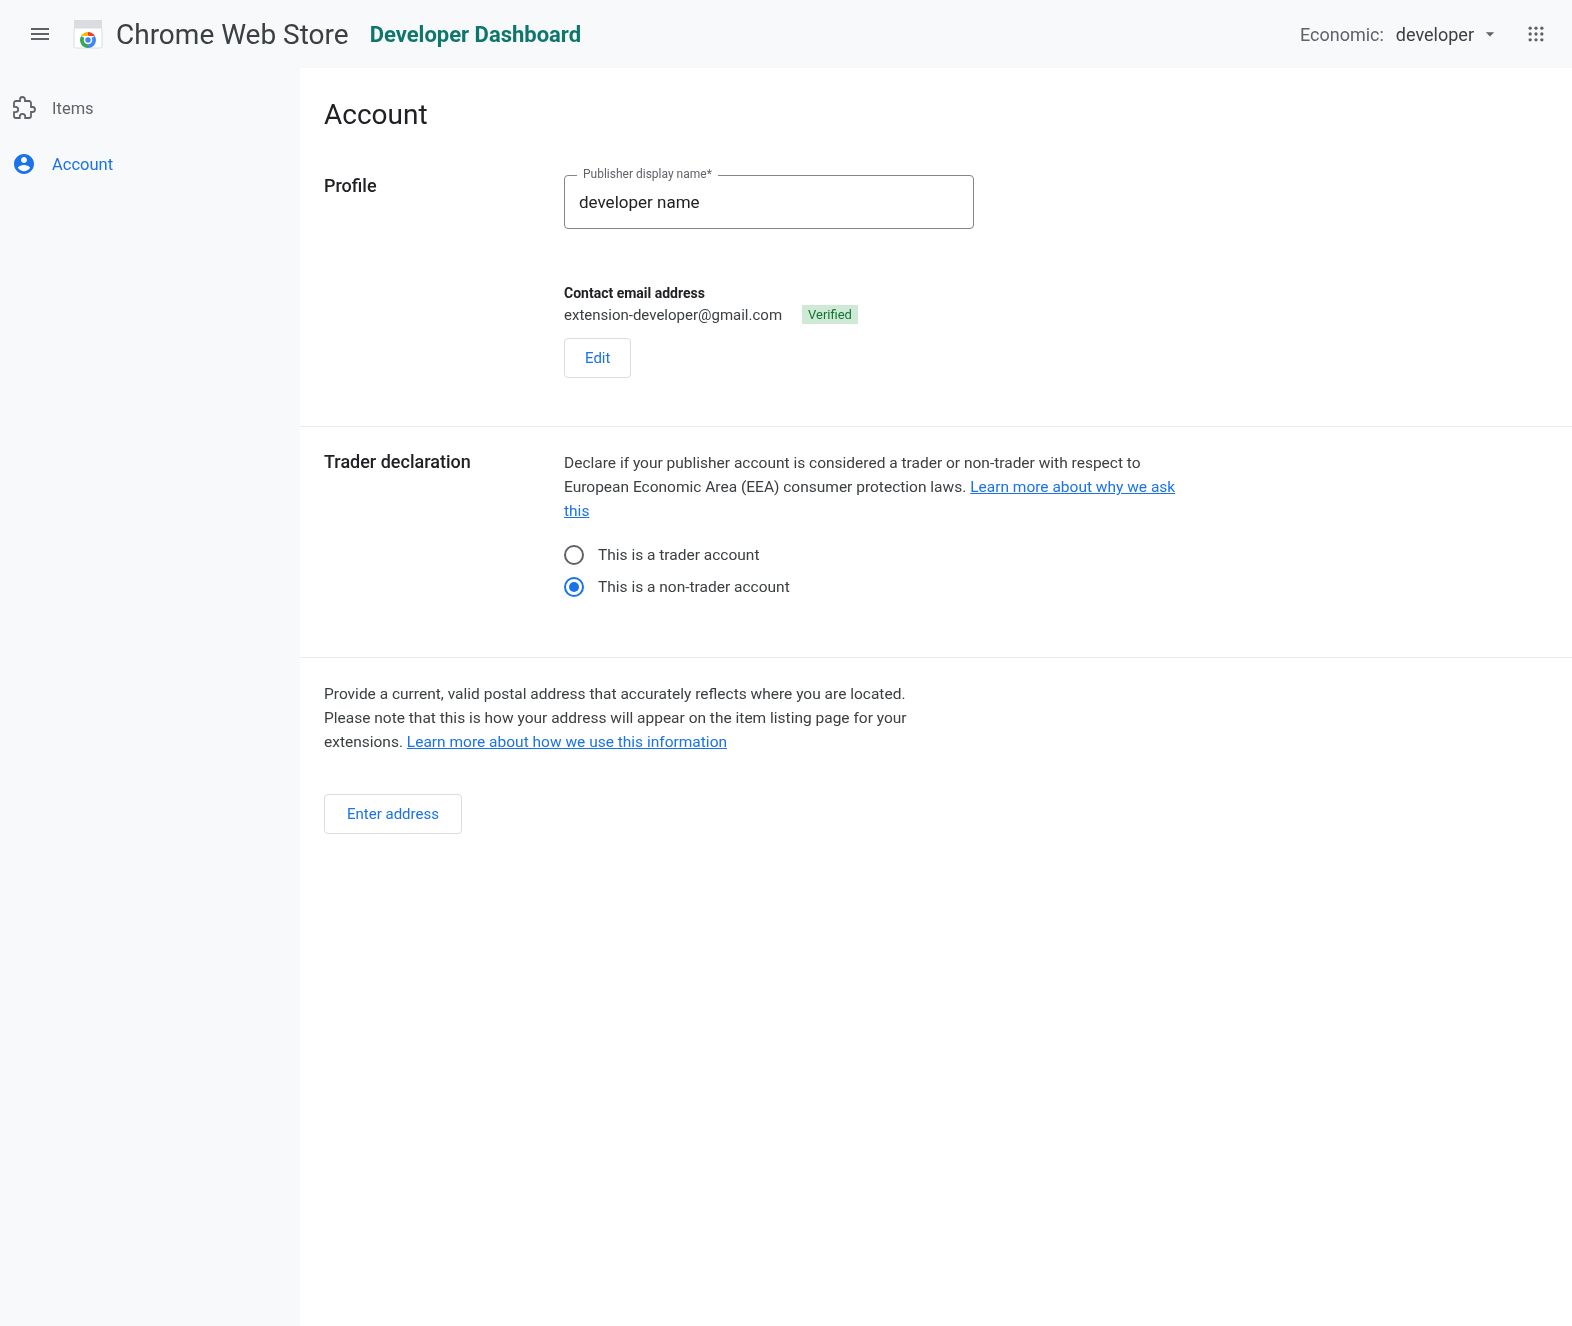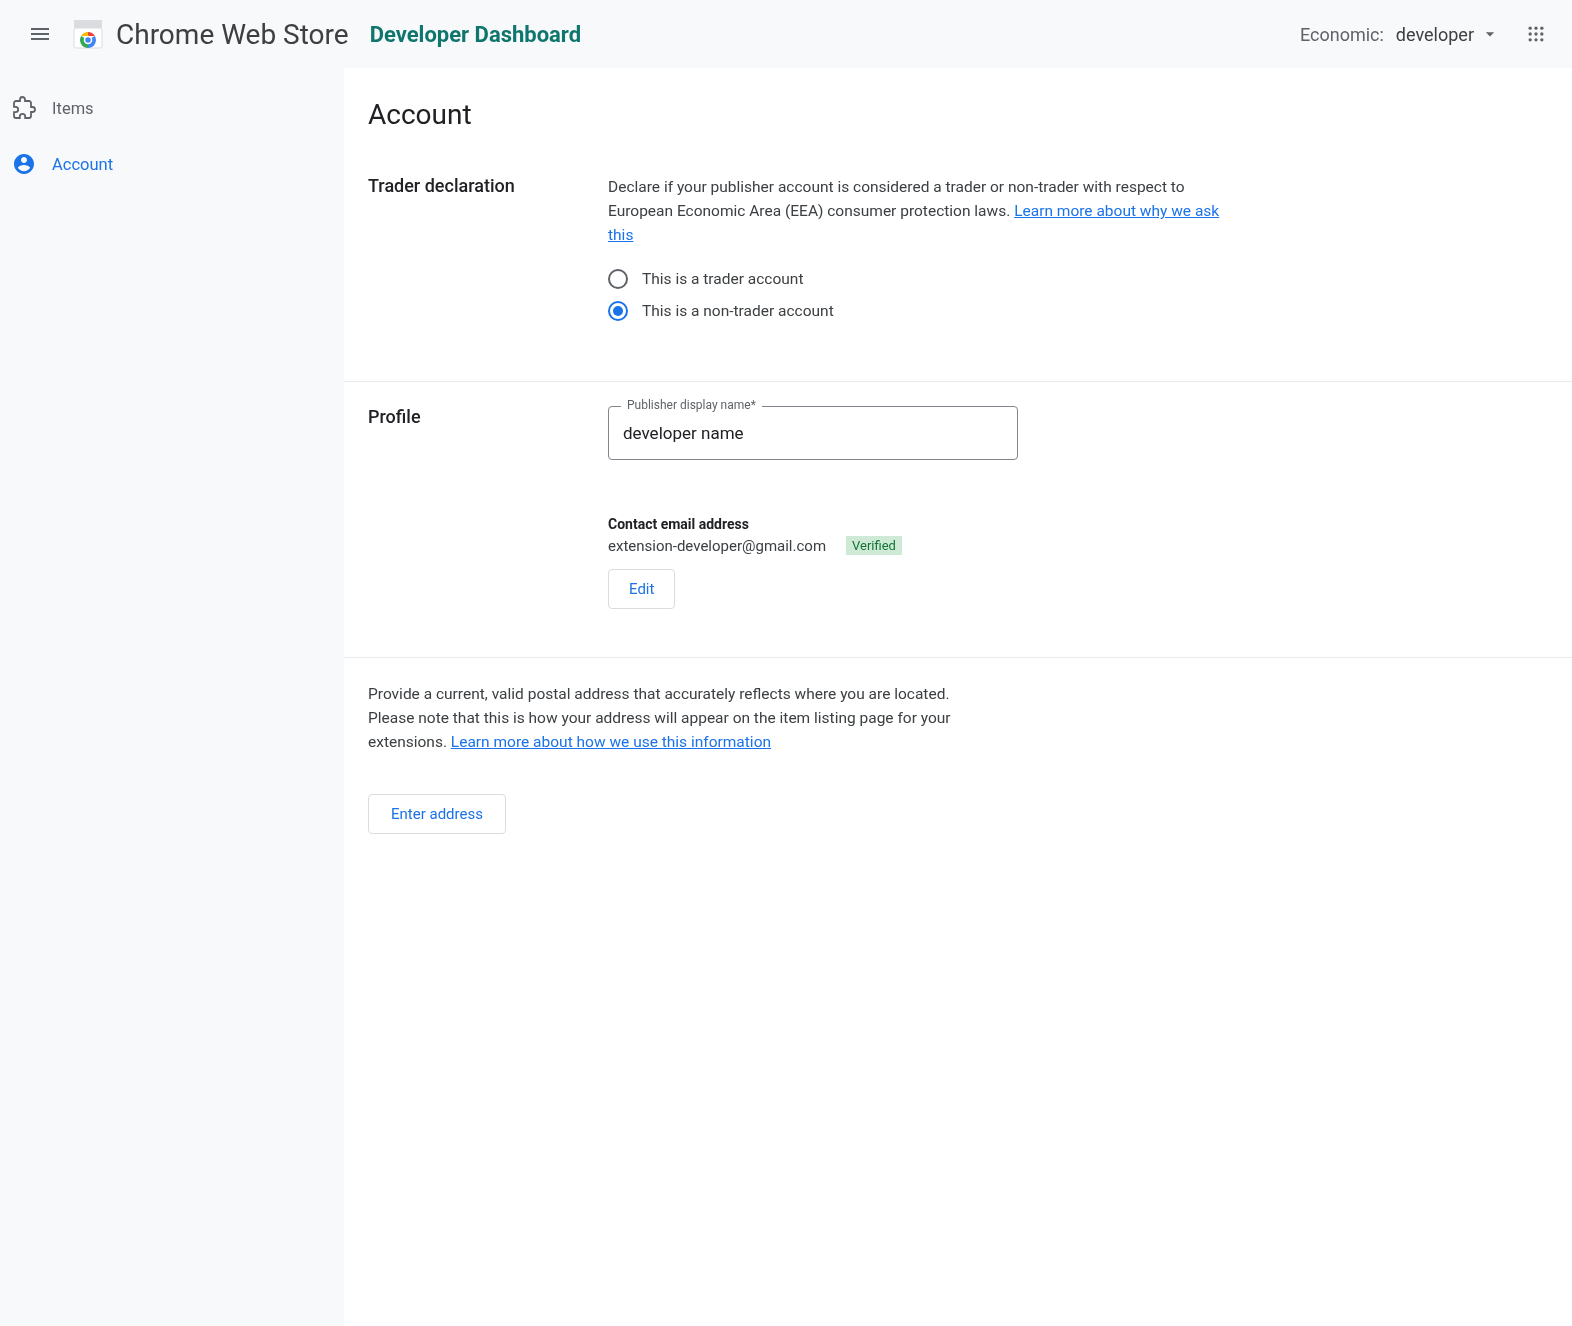--- a/index.html
+++ b/index.html
@@ -64,21 +64,20 @@
     width: 40px;
     height: 40px;
     display: flex;
     align-items: center;
     justify-content: center;
     cursor: pointer;
     color: #5f6368;
   }
   .layout {
     display: flex;
-    gap: 44px;
   }
   .sidebar {
     width: 300px;
     padding-top: 12px;
     background: #f8f9fa;
   }
   .sidebar-item {
     display: flex;
     align-items: center;
     height: 56px;
@@ -294,20 +293,38 @@
         <svg width="24" height="24" viewBox="0 0 24 24" fill="#1a73e8">
             <path d="M12 2C6.48 2 2 6.48 2 12s4.48 10 10 10 10-4.48 10-10S17.52 2 12 2zm0 3c1.66 0 3 1.34 3 3s-1.34 3-3 3-3-1.34-3-3 1.34-3 3-3zm0 14.2c-2.5 0-4.71-1.28-6-3.22.03-1.99 4-3.08 6-3.08 1.99 0 5.97 1.09 6 3.08-1.29 1.94-3.5 3.22-6 3.22z"></path>
           </svg>
       </span>
       <span>Account</span>
     </div>
   </div>
 
   <div class="main">
     <h1 class="page-title">Account</h1>
+
+    <div class="section">
+      <div class="section-left">
+        <div class="section-title">Profile</div>
+      </div>
+      <div class="section-right">
+        <div class="text-field">
+          <span class="text-field-label">Publisher display name*</span>
+          <input type="text" value="developer name" style="">
+        </div>
+        <div class="field-label">Contact email address</div>
+        <div class="email-row">
+          <span class="email-value">extension-developer@gmail.com</span>
+          <span class="badge">Verified</span>
+        </div>
+        <button class="btn">Edit</button>
+      </div>
+    </div>
 
     <div class="section">
       <div class="section-left">
         <div class="section-title">Trader declaration</div>
       </div>
       <div class="section-right">
         <p class="desc">
           <span>Declare if your publisher account is considered a trader or non-trader with respect to European Economic Area (EEA) consumer protection laws. </span><a href="#">Learn more about why we ask this</a>
         </p>
         <div class="radio-group">
@@ -317,38 +334,20 @@
           </div>
           <div class="radio-item">
             <span class="radio checked"></span>
             <span class="radio-label">This is a non-trader account</span>
           </div>
         </div>
       </div>
     </div>
 
     <div class="section">
-      <div class="section-left">
-        <div class="section-title">Profile</div>
-      </div>
-      <div class="section-right">
-        <div class="text-field">
-          <span class="text-field-label">Publisher display name*</span>
-          <input type="text" value="developer name" style="">
-        </div>
-        <div class="field-label">Contact email address</div>
-        <div class="email-row">
-          <span class="email-value">extension-developer@gmail.com</span>
-          <span class="badge">Verified</span>
-        </div>
-        <button class="btn">Edit</button>
-      </div>
-    </div>
-
-    <div class="section">
       <div class="section-right">
         <p class="desc">
           <span>Provide a current, valid postal address that accurately reflects where you are located. Please note that this is how your address will appear on the item listing page for your extensions. </span><a href="#">Learn more about how we use this information</a>
         </p>
         <button class="btn btn-address">Enter address</button>
       </div>
     </div>
 
   </div>
 </div>

